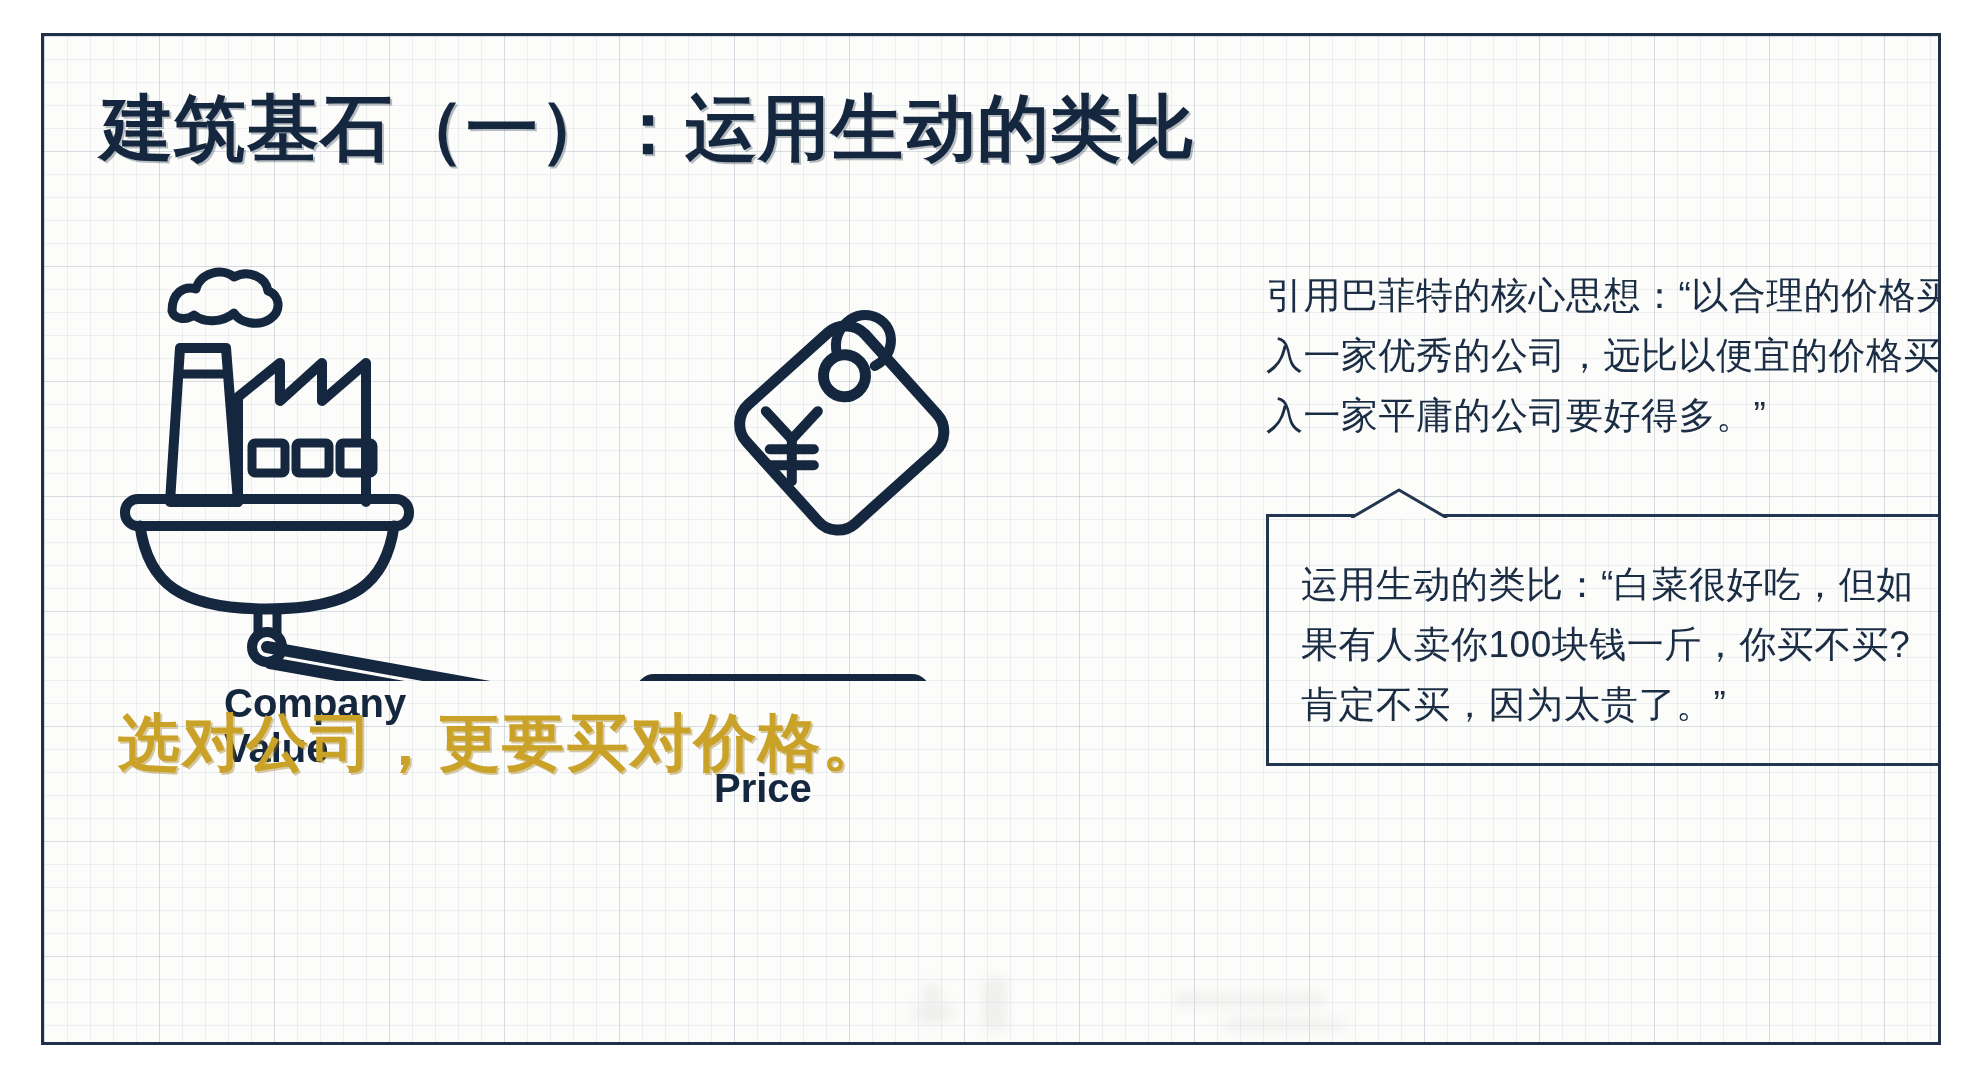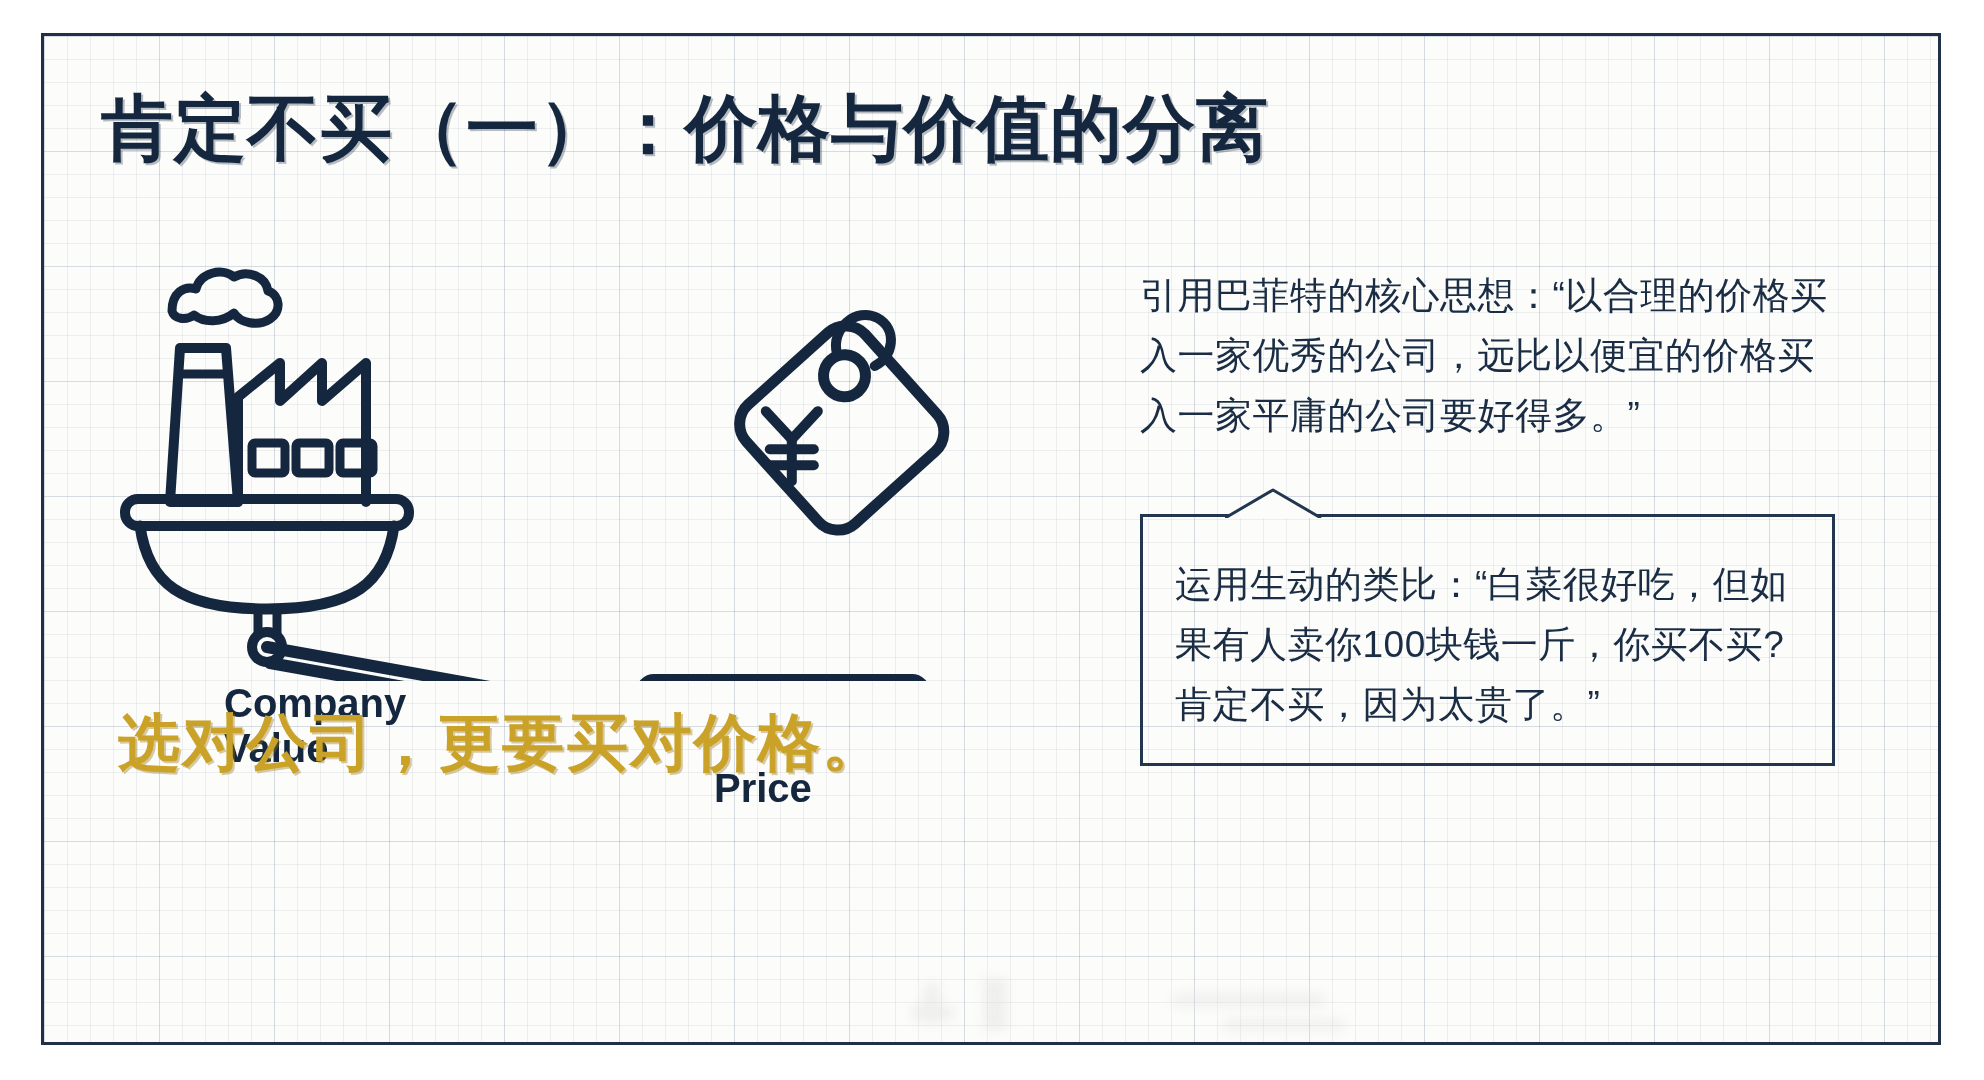--- a/index.html
+++ b/index.html
@@ -86,21 +86,21 @@
     color: #c9a227;
     letter-spacing: 2px;
     white-space: nowrap;
     text-shadow: 2px 2px 0 rgba(150,115,20,0.38);
     text-align: right;
   }
 
   
   #right-column {
     position: absolute;
-    left: 1096px;
+    left: 1222px;
     top: 0;
     width: 705px;
     height: 1012px;
   }
 
   #buffett-quote {
     position: absolute;
     left: 0;
     top: 230px;
     width: 695px;
@@ -149,21 +149,21 @@
   #watermark .wm-bar {
     position: absolute;
     background: #dedede;
   }
 </style>
 </head>
 <body>
 
 <div id="slide">
 
-  <div id="title">肯定不买（一）：价格与价值的分离</div>
+  <div id="title">建筑基石（一）：运用生动的类比</div>
 
   <div id="scale-illustration">
     <svg width="880" height="470" viewBox="0 0 880 470" fill="none" stroke="#14273f" stroke-width="11" stroke-linecap="round" stroke-linejoin="round">
 
       <g>
 
         <path d="M58 100 C58 82 70 74 82 78 C86 62 108 56 120 66 C134 58 152 66 154 80
                  C166 84 168 100 156 108 C144 116 126 112 120 102 C108 112 90 112 80 104
                  C72 110 60 108 58 100 Z" fill="none" stroke-width="9"></path>
 

